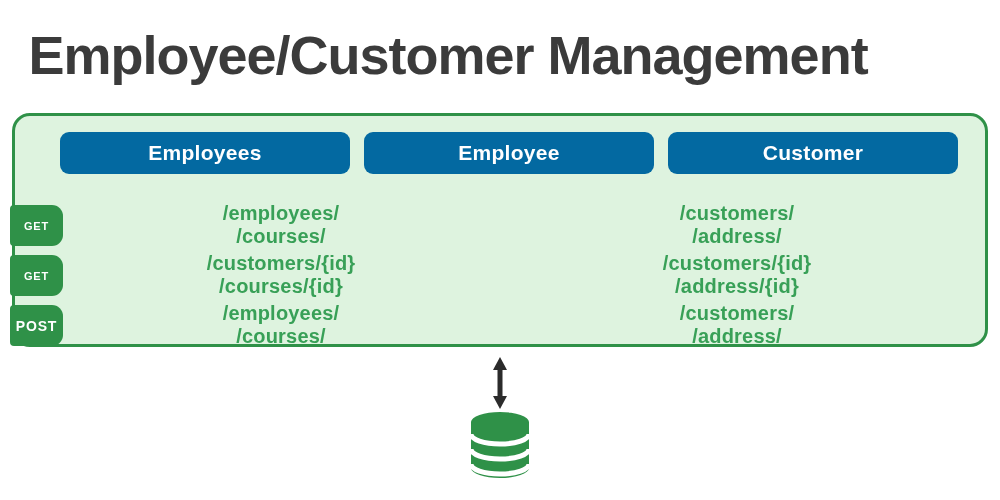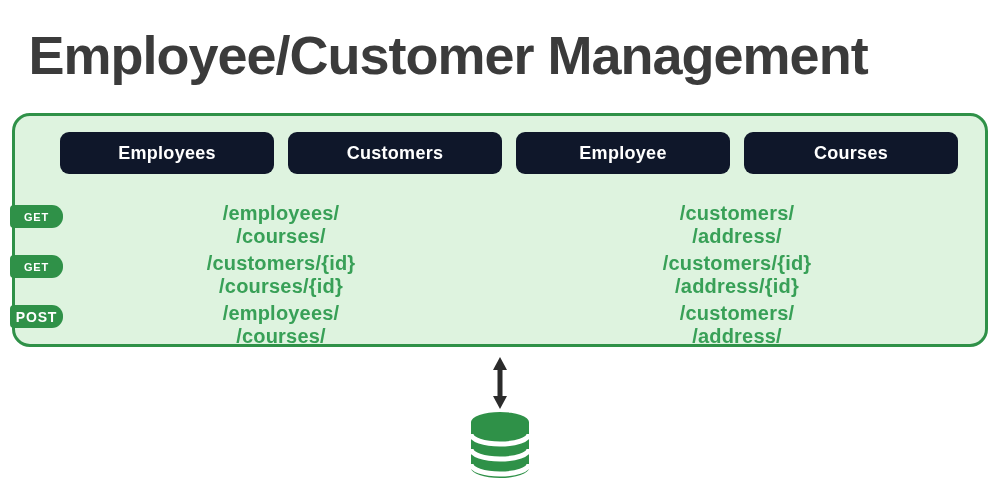--- a/index.html
+++ b/index.html
@@ -27,24 +27,24 @@
 
   .header-row {
     position: absolute;
     left: 45px; right: 27px; top: 16px;
     display: flex;
     gap: 14px;
   }
   .col-button {
     flex: 1;
     height: 42px;
-    background: #0f172a;
+    background: #0369a1;
     border-radius: 9px;
     color: #ffffff;
-    font-size: 18px;
+    font-size: 21px;
     font-weight: bold;
     display: flex;
     align-items: center;
     justify-content: center;
     letter-spacing: 0.3px;
   }
 
   .rows { position: absolute; left: 45px; right: 27px; top: 86px; }
   .endpoint-row {
     display: grid;
@@ -59,21 +59,21 @@
     font-size: 20px;
     font-weight: bold;
     color: #38a057;
     letter-spacing: 0.2px;
   }
 
   .method-badge {
     position: absolute;
     left: -5px;
     width: 53px;
-    height: 23px;
+    height: 41px;
     background: #2f9148;
     border-radius: 4px 11px 11px 4px;
     color: #ffffff;
     font-weight: bold;
     font-size: 11px;
     letter-spacing: 0.8px;
     display: flex;
     align-items: center;
     justify-content: center;
   }
@@ -94,23 +94,22 @@
 </style>
 </head>
 <body>
 
 <div class="title">Employee/Customer Management</div>
 
 <div class="panel">
 
   <div class="header-row">
     <div class="col-button">Employees</div>
-    <div class="col-button">Customers</div>
     <div class="col-button">Employee</div>
-    <div class="col-button">Courses</div>
+    <div class="col-button">Customer</div>
   </div>
 
   <div class="method-badge badge-0">GET</div>
   <div class="method-badge badge-1">GET</div>
   <div class="method-badge badge-2">POST</div>
 
   <div class="rows">
     <div class="endpoint-row">
       <div class="endpoint">/employees/</div>
       <div class="endpoint">/customers/</div>

